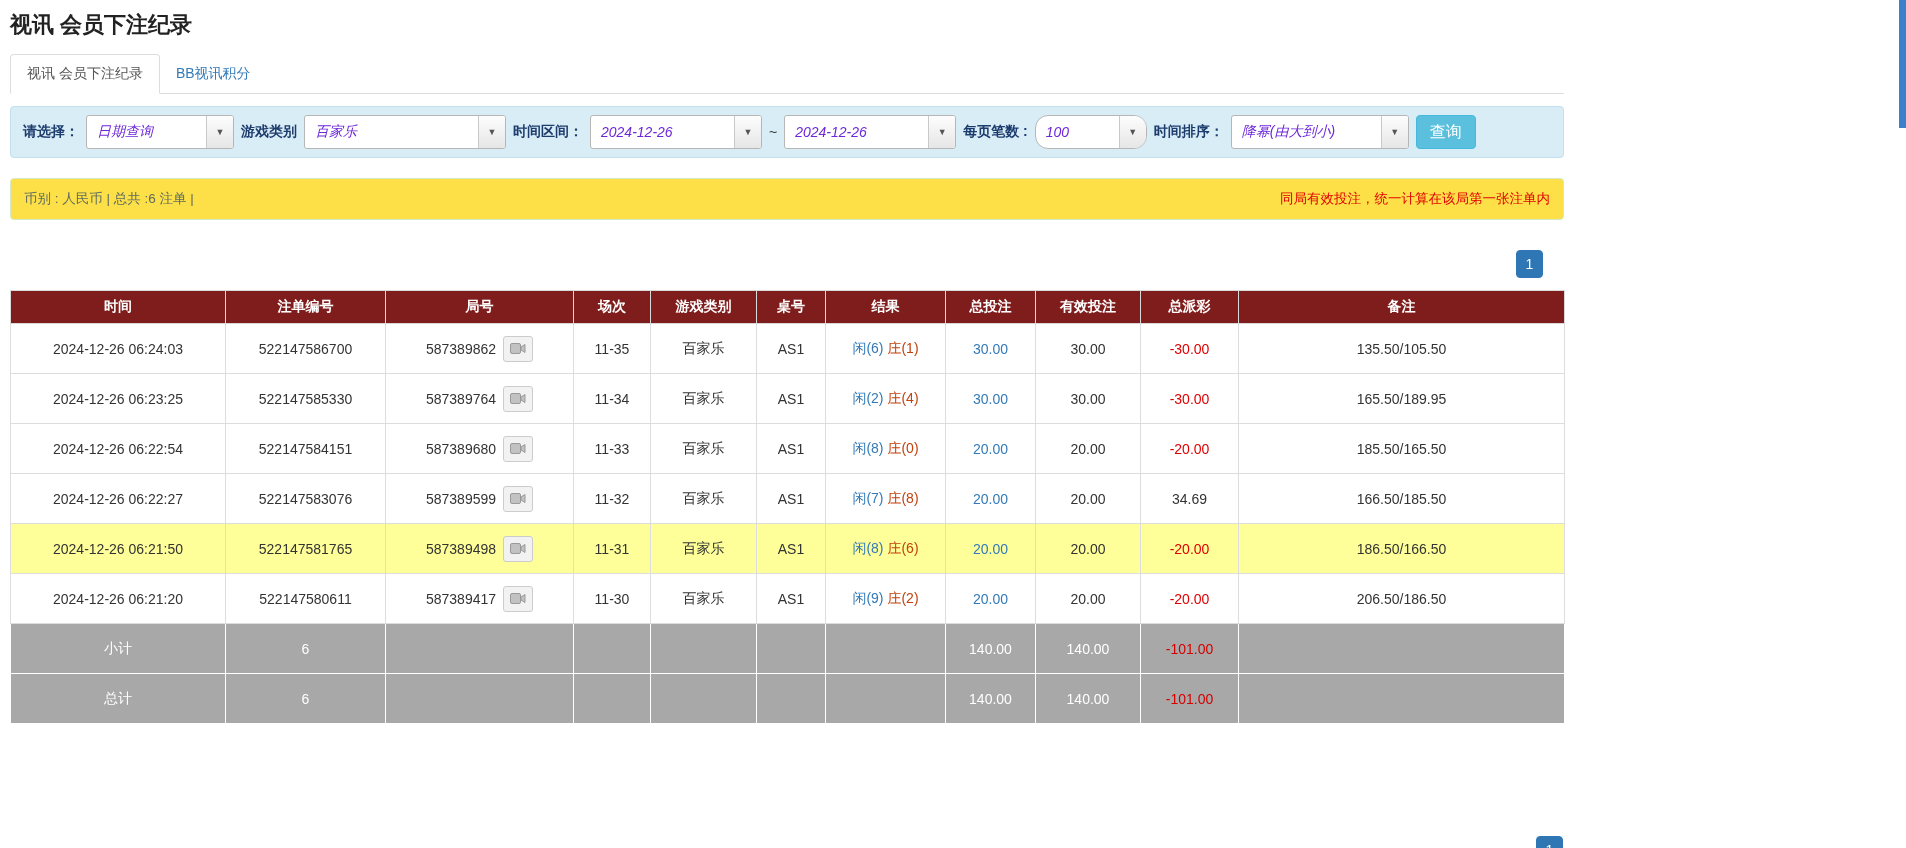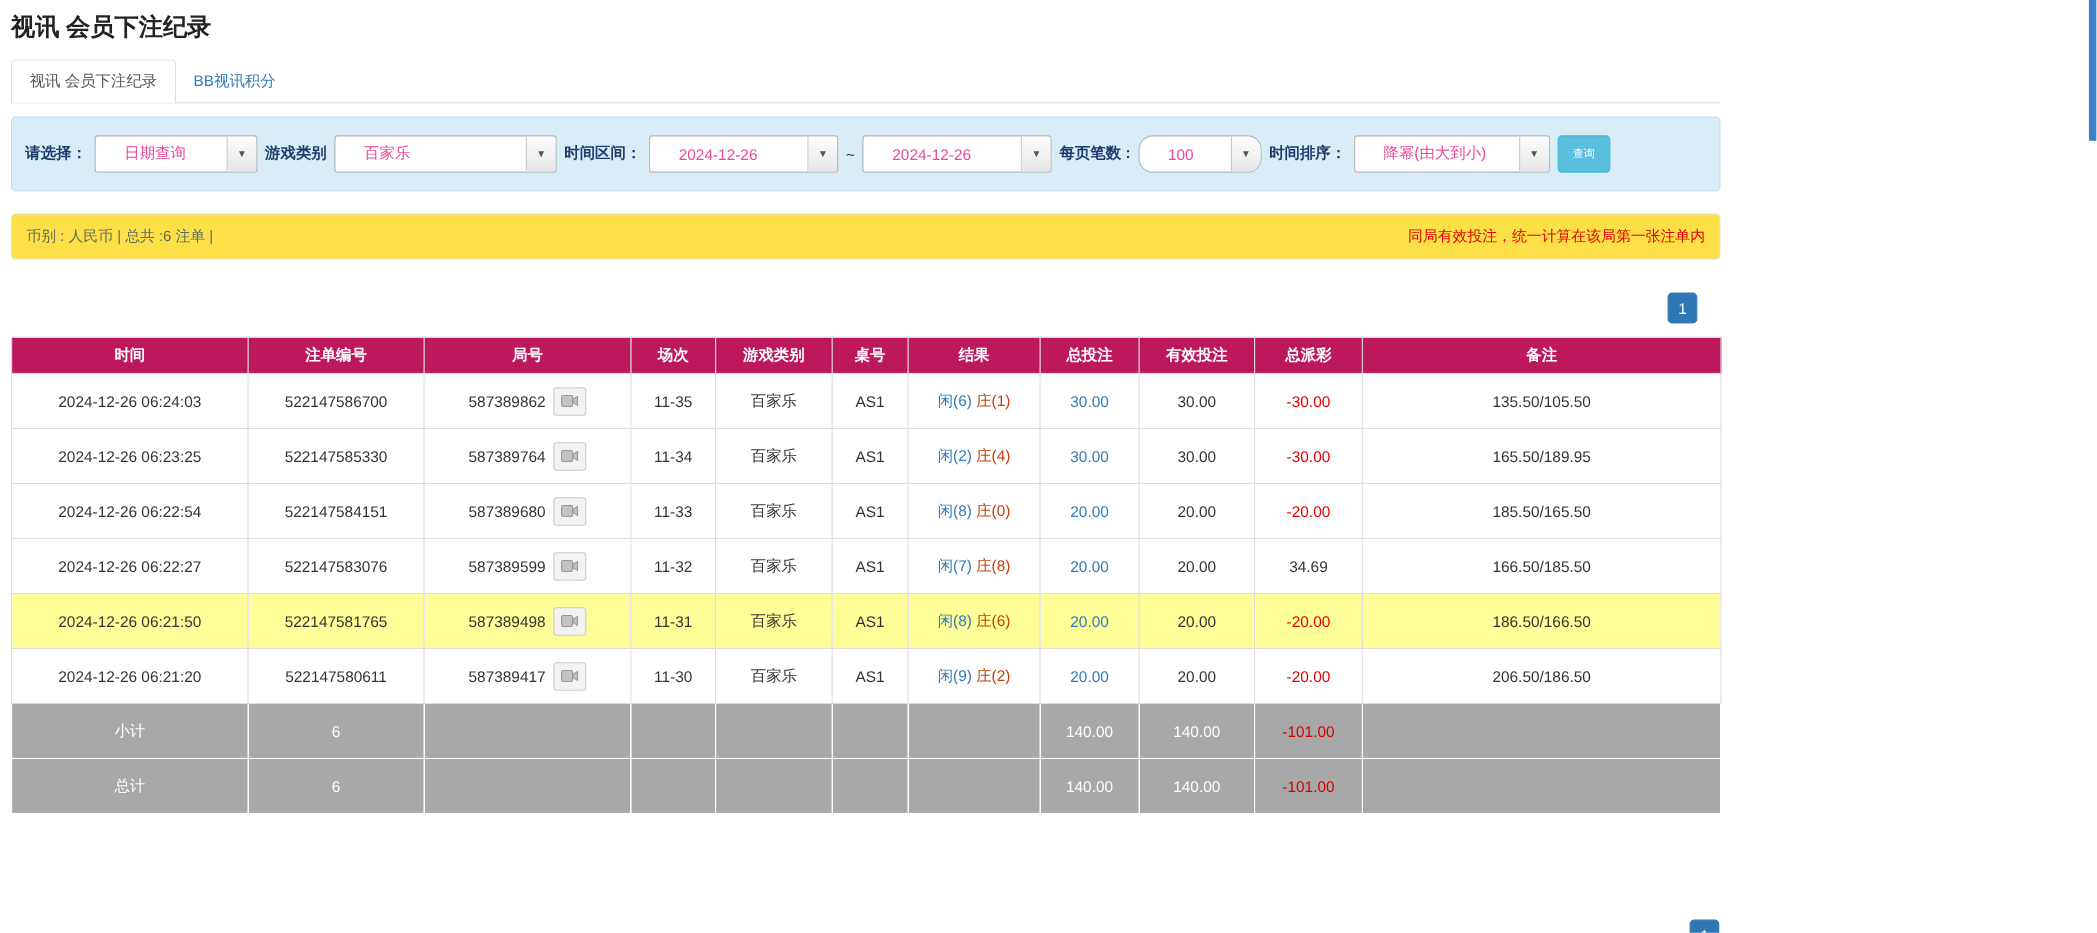--- a/index.html
+++ b/index.html
@@ -13,54 +13,54 @@
   
   .tabs { display: flex; border-bottom: 1px solid #ddd; align-items: flex-end; }
   .tab { padding: 10px 16px; font-size: 14px; cursor: pointer; white-space: nowrap; }
   .tab.active { background: #fff; border: 1px solid #ddd; border-bottom: 1px solid #fff;
     border-radius: 4px 4px 0 0; color: #555; margin-bottom: -1px; }
   .tab.inactive { color: #337ab7; }
 
   
   .filter-bar { margin-top: 12px; background: #d9edf7; border: 1px solid #c3dfed;
     border-radius: 4px; padding: 9px 12px; display: flex; align-items: center; gap: 7px;
-    font-size: 14px; height: 68px; }
+    font-size: 14px; height: 52px; }
   .filter-label { font-weight: bold; color: #1d3c6e; white-space: nowrap; }
   .combo { display: inline-flex; align-items: stretch; background: #fff;
     border: 1px solid #b6b6b6; border-radius: 3px; height: 34px; overflow: hidden; }
-  .combo-text { display: flex; align-items: center; padding: 0 26px; font-size: 14px;
-    color: #ec4899; flex: 1; white-space: nowrap; }
+  .combo-text { display: flex; align-items: center; padding: 0 10px; font-size: 14px;
+    color: #6d28d9; flex: 1; white-space: nowrap; font-style: italic; }
   .combo-btn { width: 27px; border-left: 1px solid #c9c9c9;
     background: linear-gradient(#fdfdfd, #e6e6e6); display: flex; align-items: center;
     justify-content: center; color: #555; font-size: 9px; cursor: pointer; }
   .w-select { width: 148px; } .w-game { width: 202px; } .w-date { width: 172px; }
   .w-size { width: 112px; border-radius: 13px; } .w-sort { width: 178px; }
   .tilde { color: #333; }
   .search-btn { background: #5bc0de; border: 1px solid #46b8da; color: #fff;
-    border-radius: 4px; height: 34px; padding: 0 13px; font-size: 10px; cursor: pointer; }
+    border-radius: 4px; height: 34px; padding: 0 13px; font-size: 16px; cursor: pointer; }
 
   
   .summary-bar { margin-top: 20px; background: #fde047; border: 1px solid #d6e9c6;
     border-radius: 4px; padding: 11px 13px; display: flex; justify-content: space-between;
     align-items: center; font-size: 13.5px; }
   .summary-left { color: #5e6b5e; }
   .summary-right { color: #e00000; }
 
   
   .pagination-top { margin-top: 30px; display: flex; justify-content: flex-end;
     padding-right: 21px; }
   .page-btn { min-width: 27px; height: 28px; background: #2f76b5; border: 1px solid #2f76b5;
     color: #fff; border-radius: 4px; font-size: 14px; display: flex; align-items: center;
     justify-content: center; cursor: pointer; }
   .pagination-bottom { position: absolute; left: 1526px; top: 836px; }
 
   
   table { margin-top: 12px; border-collapse: collapse; width: 1554px; font-size: 14px;
     table-layout: fixed; }
-  thead th { background: #be185d; color: #fff; border: 1px solid #d9d9d9; height: 33px;
+  thead th { background: #7f1d1d; color: #fff; border: 1px solid #d9d9d9; height: 33px;
     font-weight: bold; text-align: center; margin-top: 32px; }
   tbody td { border: 1px solid #ddd; height: 50px; text-align: center; color: #333;
     background: #fff; overflow: hidden; }
   tr.highlight td { background: #feff99; }
   tr.foot td { background: #a8a8a8; color: #fff; height: 50px; border: 1px solid #fff;
     font-weight: normal; }
   .blue { color: #337ab7; }
   .red { color: #c2410c; }
   td.neg { color: #e10000; }
   tr.foot td.neg { color: #d40000; }

